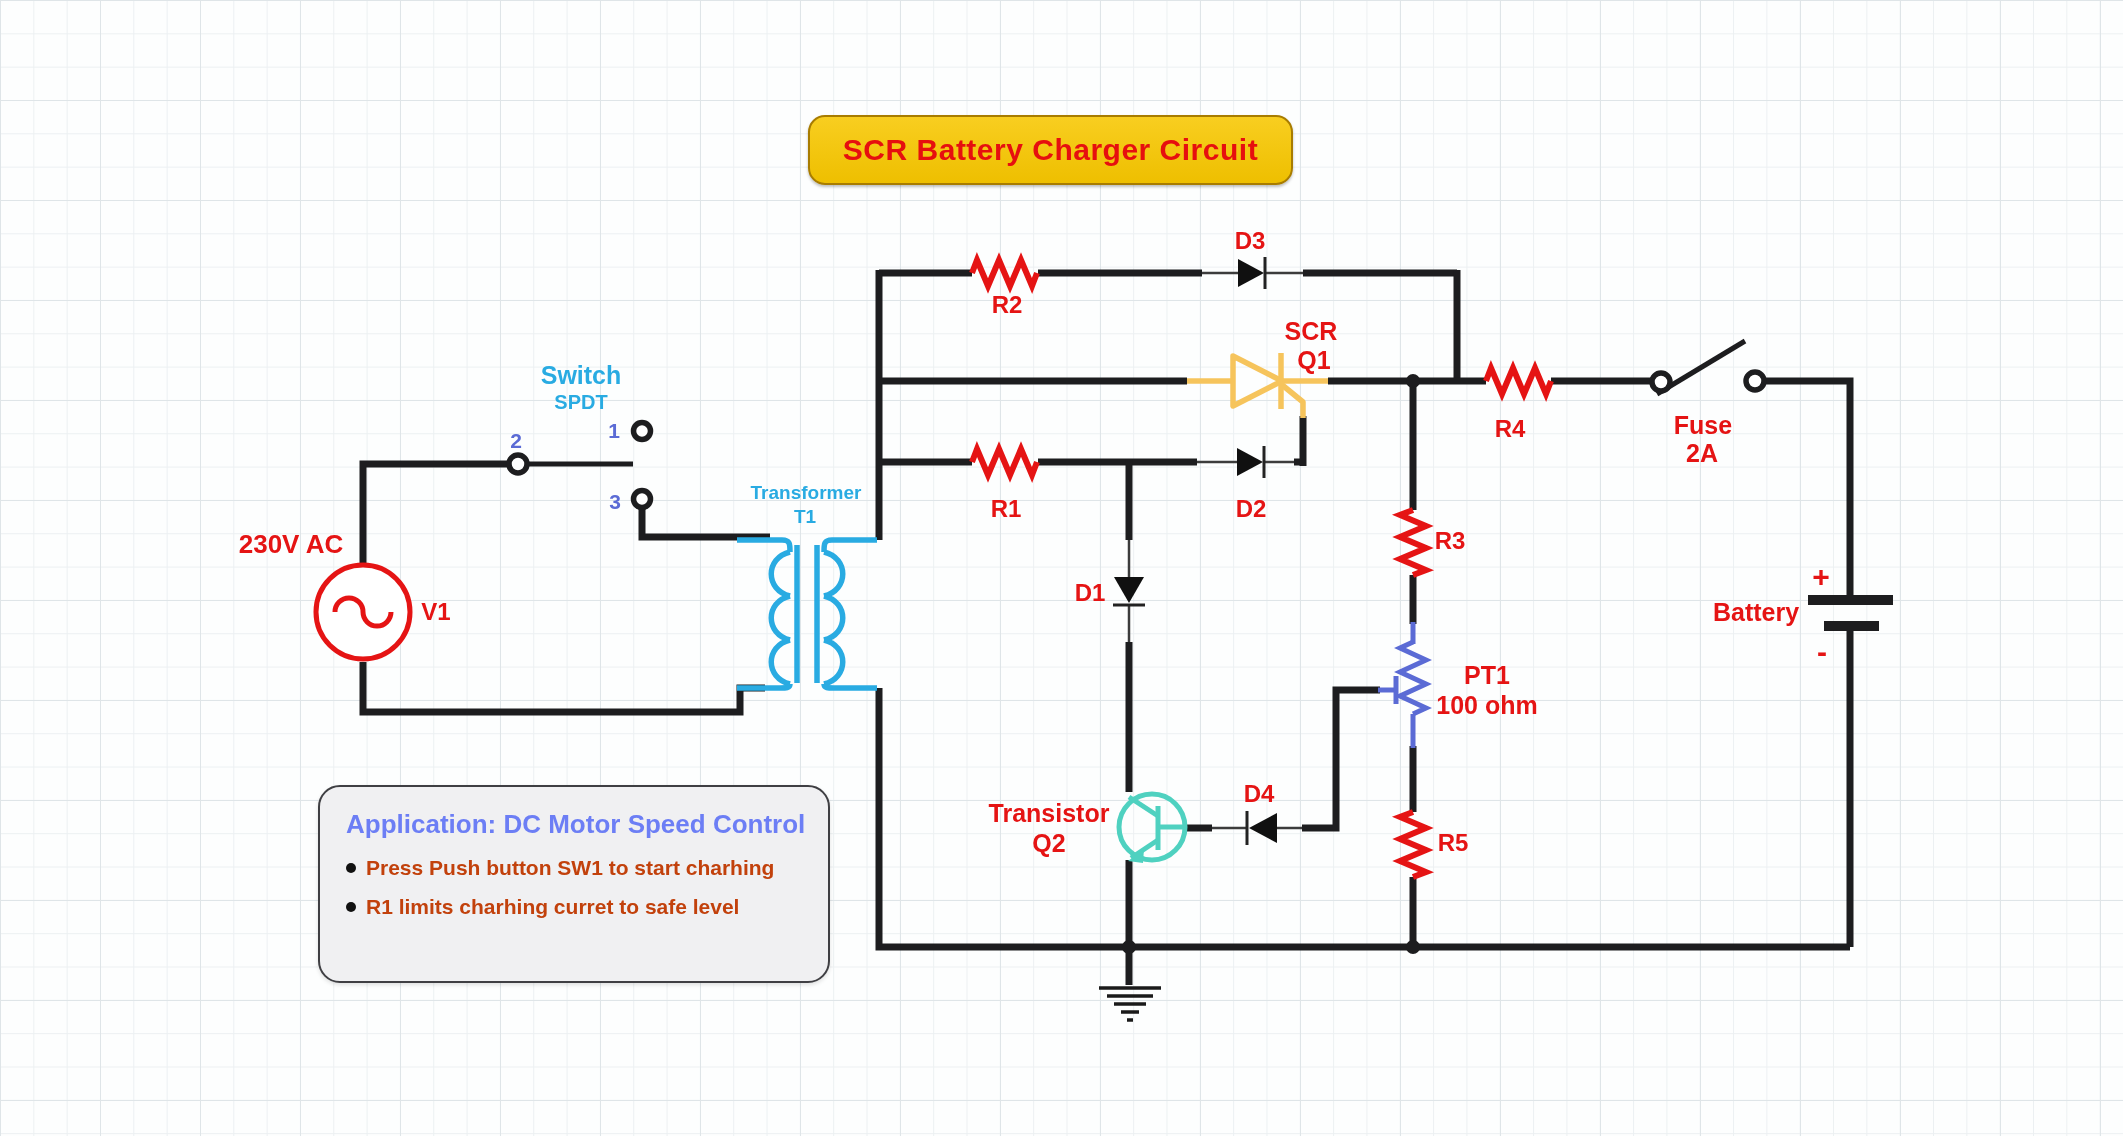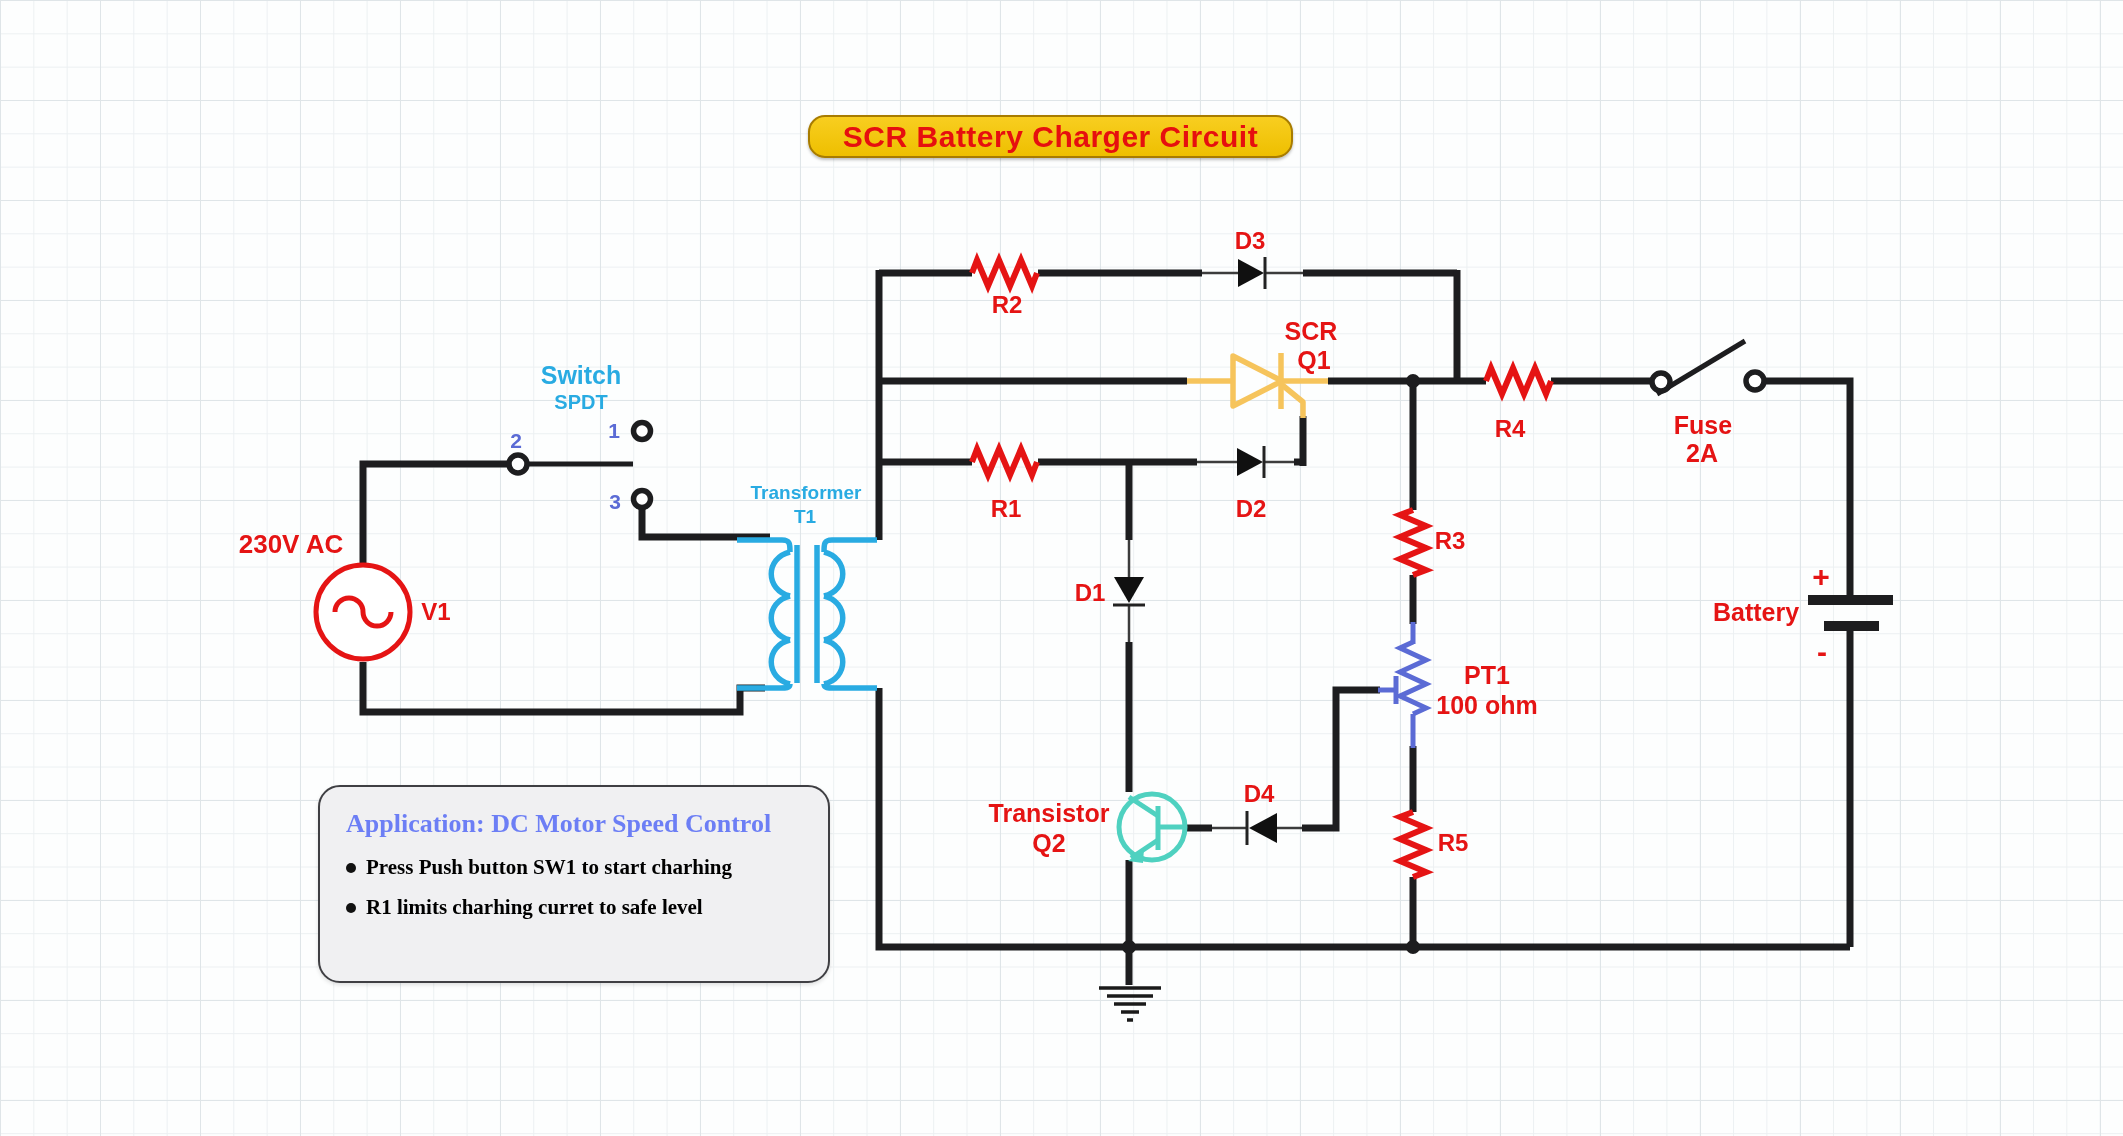--- a/index.html
+++ b/index.html
@@ -10,40 +10,39 @@
     background-image:
       linear-gradient(#dfe5e8 1px,transparent 1px),
       linear-gradient(90deg,#dfe5e8 1px,transparent 1px),
       linear-gradient(#ecf0f2 1px,transparent 1px),
       linear-gradient(90deg,#ecf0f2 1px,transparent 1px);
     background-size:100px 100px,100px 100px,33.33px 33.33px,33.33px 33.33px;
   }
   .abs{position:absolute;}
   
   .banner{
-    left:808px;top:115px;width:485px;height:43px;
+    left:808px;top:115px;width:485px;height:70px;
     background:linear-gradient(#f8ce20,#eebf00);
     border:2px solid #a87c00;border-radius:17px;
     display:flex;align-items:center;justify-content:center;
     box-shadow:0 2px 3px rgba(0,0,0,.25);
     box-sizing:border-box;
   }
   .banner span{font-size:30px;font-weight:700;color:#e60f0f;letter-spacing:.5px;}
   
   .notebox{
     left:318px;top:785px;width:512px;height:198px;box-sizing:border-box;
     background:#f0f0f2;border:2.5px solid #3f3f43;border-radius:22px;
     padding:22px 11px 0 26px;
     box-shadow:0 2px 4px rgba(0,0,0,.12);
-    font-family:Liberation Serif, serif;
   }
   .notebox .ntitle{font-size:26px;font-weight:700;color:#6c7ef5;margin-bottom:16px;}
   .bullet{display:flex;align-items:center;margin-bottom:15px;}
   .bullet .dot{width:10px;height:10px;border-radius:50%;background:#111;margin-right:10px;flex:0 0 auto;}
-  .bullet .btxt{font-size:21px;font-weight:700;color:#000000;}
+  .bullet .btxt{font-size:21px;font-weight:700;color:#c2410c;}
   
   svg{position:absolute;left:0;top:0;}
   .wire{stroke:#1d1d1f;stroke-width:7;fill:none;stroke-linecap:butt;}
   .lever{stroke:#1d1d1f;stroke-width:5;fill:none;}
   .lead{stroke:#3c3c3c;stroke-width:2.5;fill:none;}
   .dbar{stroke:#222;stroke-width:3;fill:none;}
   .dio{fill:#101010;stroke:none;}
   .res{stroke:#e51414;stroke-width:6;fill:none;stroke-linejoin:miter;}
   .cyan{stroke:#29abe2;stroke-width:5.5;fill:none;}
   .scr{stroke:#f6c45c;stroke-width:5.5;fill:none;stroke-linejoin:round;}

